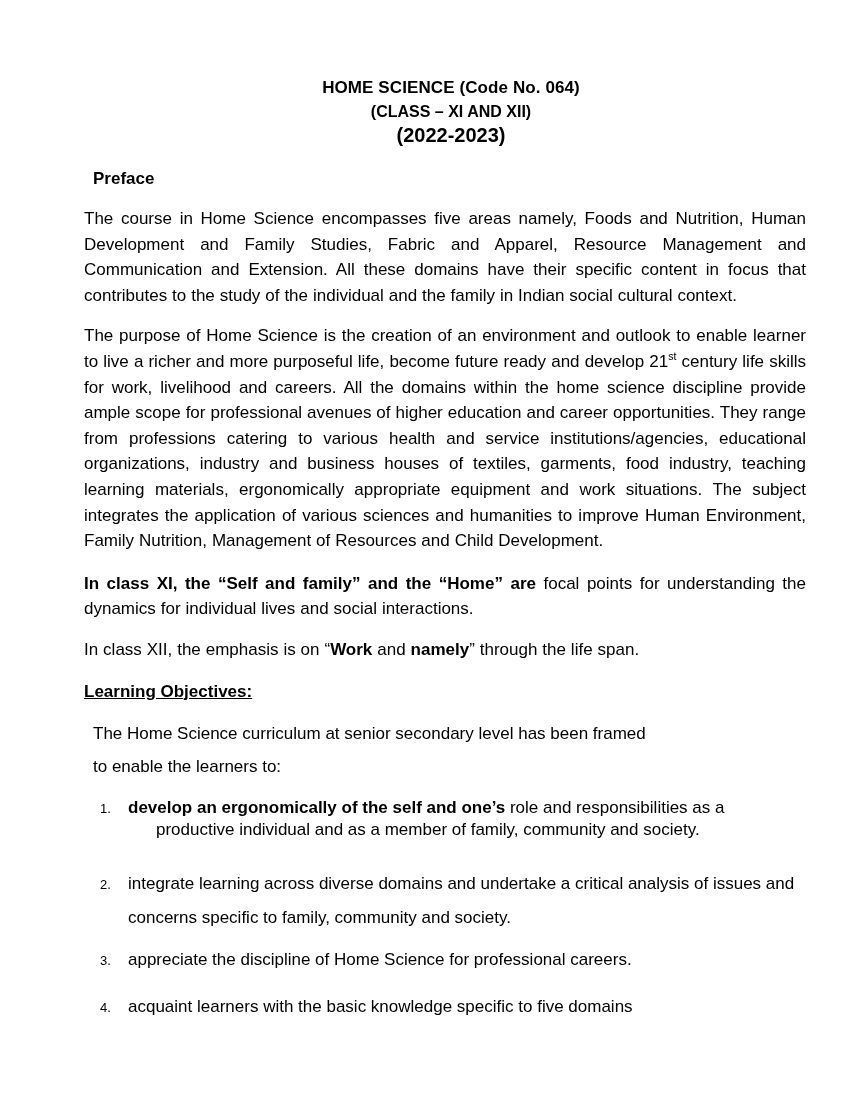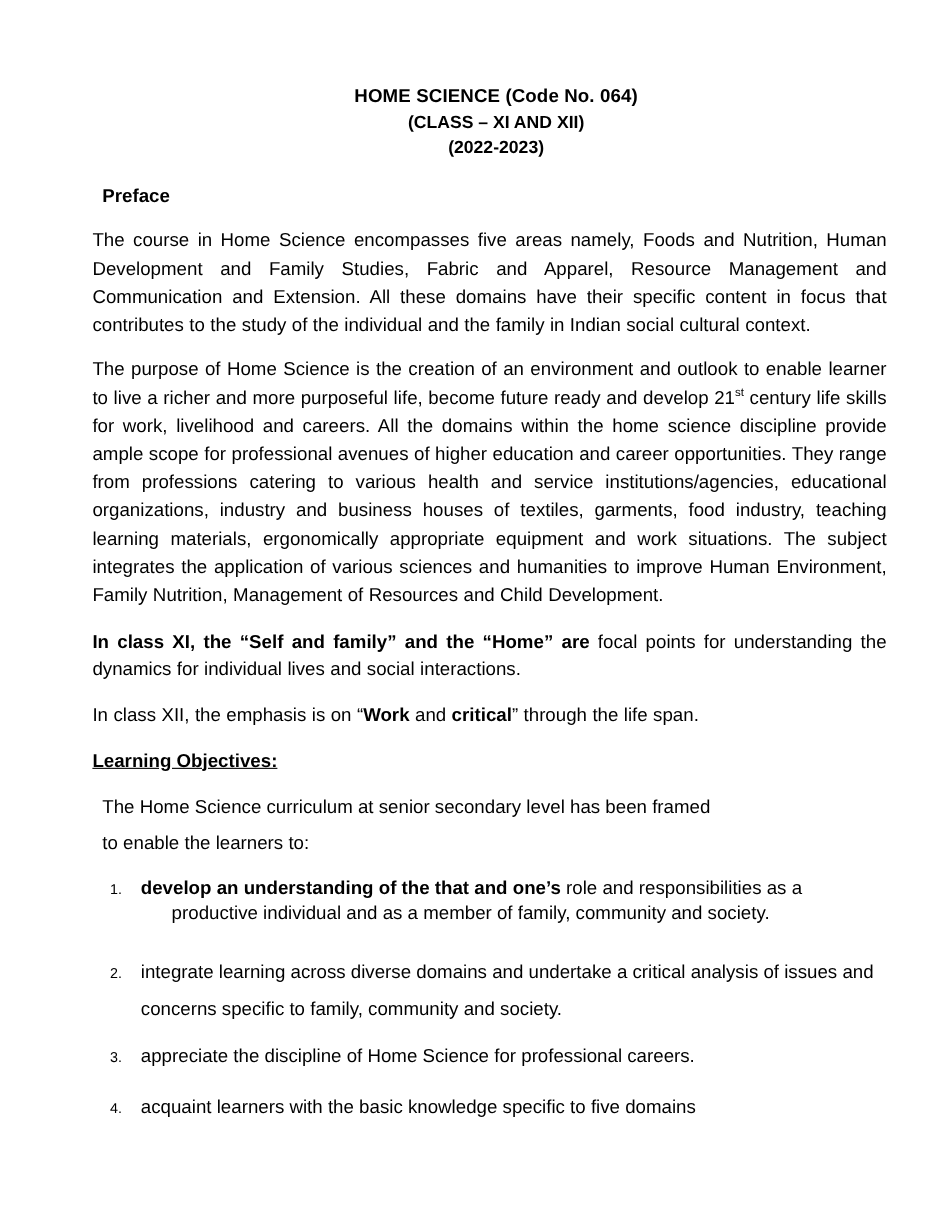--- a/index.html
+++ b/index.html
@@ -38,21 +38,21 @@
     font-weight: bold;
     letter-spacing: 0.1px;
     line-height: 24px;
   }
   .subtitle-1 {
     font-size: 16px;
     font-weight: bold;
     line-height: 24px;
   }
   .subtitle-2 {
-    font-size: 16px;
+    font-size: 20px;
     font-weight: bold;
     line-height: 22px;
   }
 
   
   .content {
     position: absolute;
     left: 84px;
     top: 168px;
     width: 734px;
@@ -149,33 +149,33 @@
   <div class="content">
 
     <div class="preface-heading">Preface</div>
 
     <p class="para">The course in Home Science encompasses five areas namely, Foods and Nutrition, Human Development and Family Studies, Fabric and Apparel, Resource Management and Communication and Extension. All these domains have their specific content in focus that contributes to the study of the individual and the family in Indian social cultural context.</p>
 
     <p class="para last-of-group"><span>The purpose of Home Science is the creation of an environment and outlook to enable learner to live a richer and more purposeful life, become future ready and develop 21</span><sup>st</sup><span> century life skills for work, livelihood and careers. All the domains within the home science discipline provide ample scope for professional avenues of higher education and career opportunities. They range from professions catering to various health and service institutions/agencies, educational organizations, industry and business houses of textiles, garments, food industry, teaching learning materials, ergonomically appropriate equipment and work situations. The subject integrates the application of various sciences and humanities to improve Human Environment, Family Nutrition, Management of Resources and Child Development.</span></p>
 
     <p class="para"><b>In class XI, the “Self and family” and the “Home” are</b><span> focal points for understanding the dynamics for individual lives and social interactions.</span></p>
 
-    <p class="para"><span>In class XII, the emphasis is on “</span><b>Work</b><span> and </span><b>critical</b><span>” through the life span.</span></p>
+    <p class="para"><span>In class XII, the emphasis is on “</span><b>Work</b><span> and </span><b>namely</b><span>” through the life span.</span></p>
 
     <div>
       <div class="lo-heading">Learning Objectives:</div>
 
       <div class="lo-intro">
         <div>The Home Science curriculum at senior secondary level has been framed</div>
         <div>to enable the learners to:</div>
       </div>
 
       <ol class="objectives">
         <li class="item-1">
-          <span class="num">1.</span><b>develop an understanding of the that and one’s</b><span> role and responsibilities as a</span>
+          <span class="num">1.</span><b>develop an ergonomically of the self and one’s</b><span> role and responsibilities as a</span>
           <span class="l2">productive individual and as a member of family, community and society.</span>
         </li>
         <li class="item-2">
           <span class="num">2.</span><span>integrate learning across diverse domains and undertake a critical analysis of issues and concerns specific to family, community and society.</span>
         </li>
         <li class="item-3">
           <span class="num">3.</span><span>appreciate the discipline of Home Science for professional careers.</span>
         </li>
         <li class="item-4">
           <span class="num">4.</span><span>acquaint learners with the basic knowledge specific to five domains</span>

